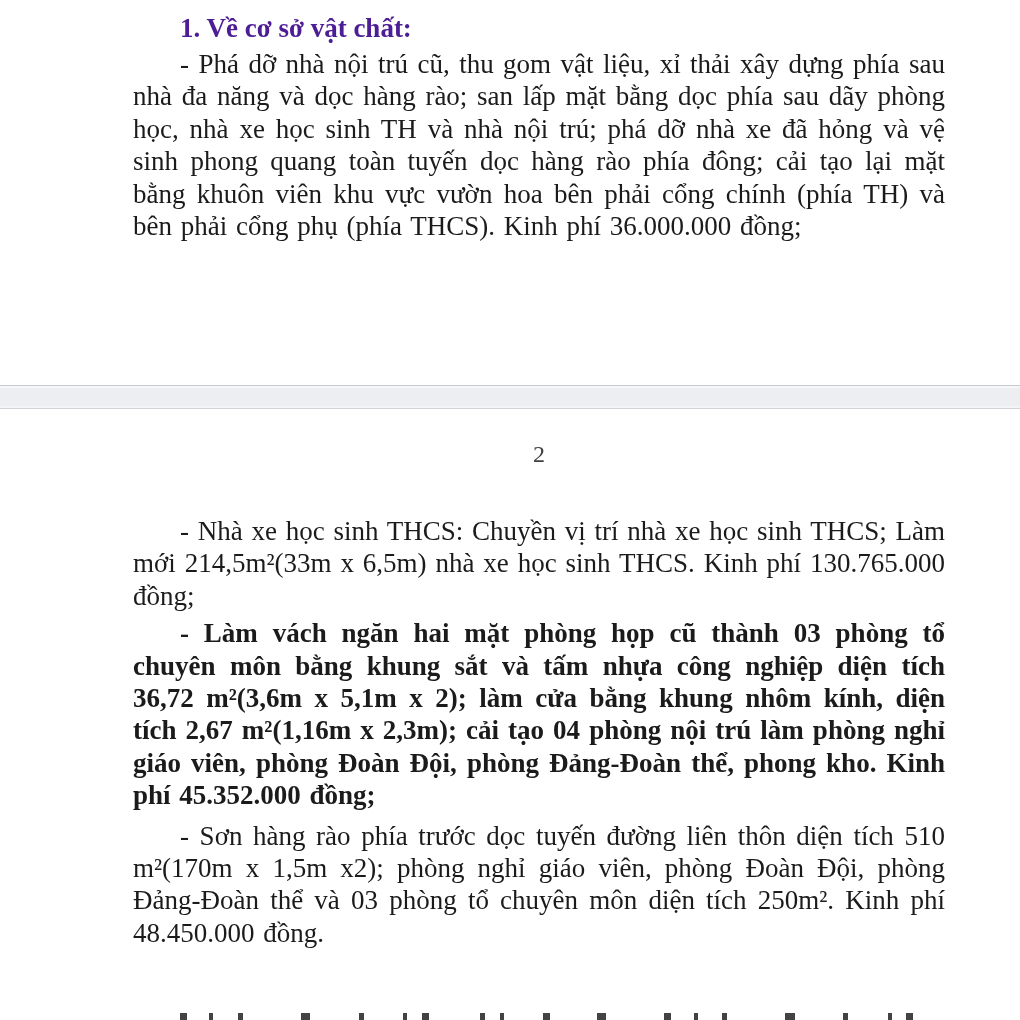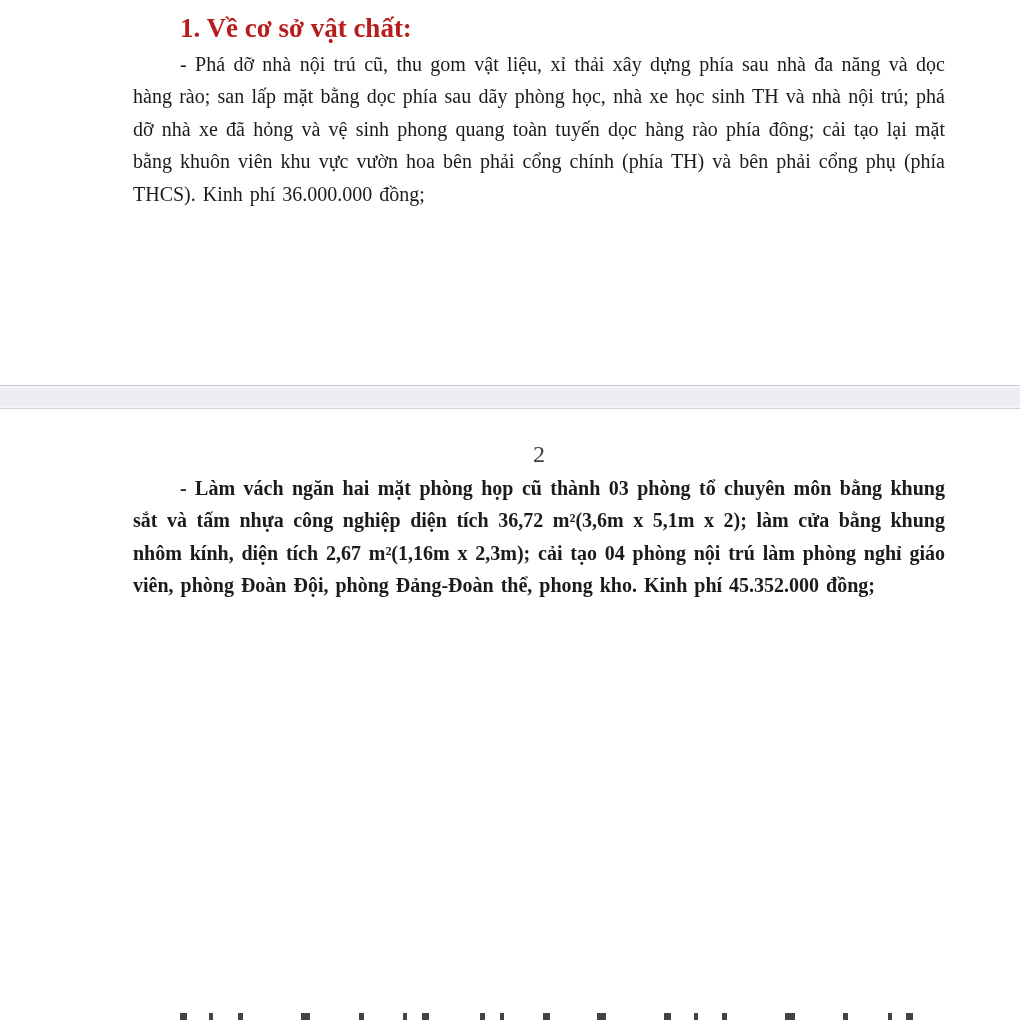--- a/index.html
+++ b/index.html
@@ -32,26 +32,26 @@
     padding-left: 133px;
     padding-right: 75px;
   }
   .doc-heading {
     margin: 0;
     padding-top: 12px;
     text-indent: 47px;
     font-size: 27px;
     line-height: 32px;
     font-weight: bold;
-    color: #b91c1c;
+    color: #4c1d95;
   }
   .doc-para {
     margin: 4px 0 0 0;
     text-indent: 47px;
-    font-size: 20px;
+    font-size: 27px;
     line-height: 32.4px;
     text-align: justify;
     word-spacing: 2px;
   }
 
   
   .clip-strip {
     position: absolute;
     height: 6px;
     background:
@@ -114,18 +114,20 @@
     <h3 class="doc-heading">1. Về cơ sở vật chất:</h3>
     <p class="doc-para">- Phá dỡ nhà nội trú cũ, thu gom vật liệu, xỉ thải xây dựng phía sau nhà đa năng và dọc hàng rào; san lấp mặt bằng dọc phía sau dãy phòng học, nhà xe học sinh TH và nhà nội trú; phá dỡ nhà xe đã hỏng và vệ sinh phong quang toàn tuyến dọc hàng rào phía đông; cải tạo lại mặt bằng khuôn viên khu vực vườn hoa bên phải cổng chính (phía TH) và bên phải cổng phụ (phía THCS). Kinh phí 36.000.000 đồng;</p>
   </div>
 </div>
 
 <div id="page-separator"></div>
 
 <div id="page-2" class="page">
   <div class="text-col">
     <div class="page-number">2</div>
+    <p class="doc-para first">- Nhà xe học sinh THCS: Chuyền vị trí nhà xe học sinh THCS; Làm mới 214,5m²(33m x 6,5m) nhà xe học sinh THCS. Kinh phí 130.765.000 đồng;</p>
     <p class="doc-para p-c">- Làm vách ngăn hai mặt phòng họp cũ thành 03 phòng tổ chuyên môn bằng khung sắt và tấm nhựa công nghiệp diện tích 36,72 m²(3,6m x 5,1m x 2); làm cửa bằng khung nhôm kính, diện tích 2,67 m²(1,16m x 2,3m); cải tạo 04 phòng nội trú làm phòng nghỉ giáo viên, phòng Đoàn Đội, phòng Đảng-Đoàn thể, phong kho. Kinh phí 45.352.000 đồng;</p>
+    <p class="doc-para p-d">- Sơn hàng rào phía trước dọc tuyến đường liên thôn diện tích 510 m²(170m x 1,5m x2); phòng nghỉ giáo viên, phòng Đoàn Đội, phòng Đảng-Đoàn thể và 03 phòng tổ chuyên môn diện tích 250m². Kinh phí 48.450.000 đồng.</p>
 
   </div>
 </div>
 
 <div id="clip-bottom" class="clip-strip"></div>
 
 </body></html>

